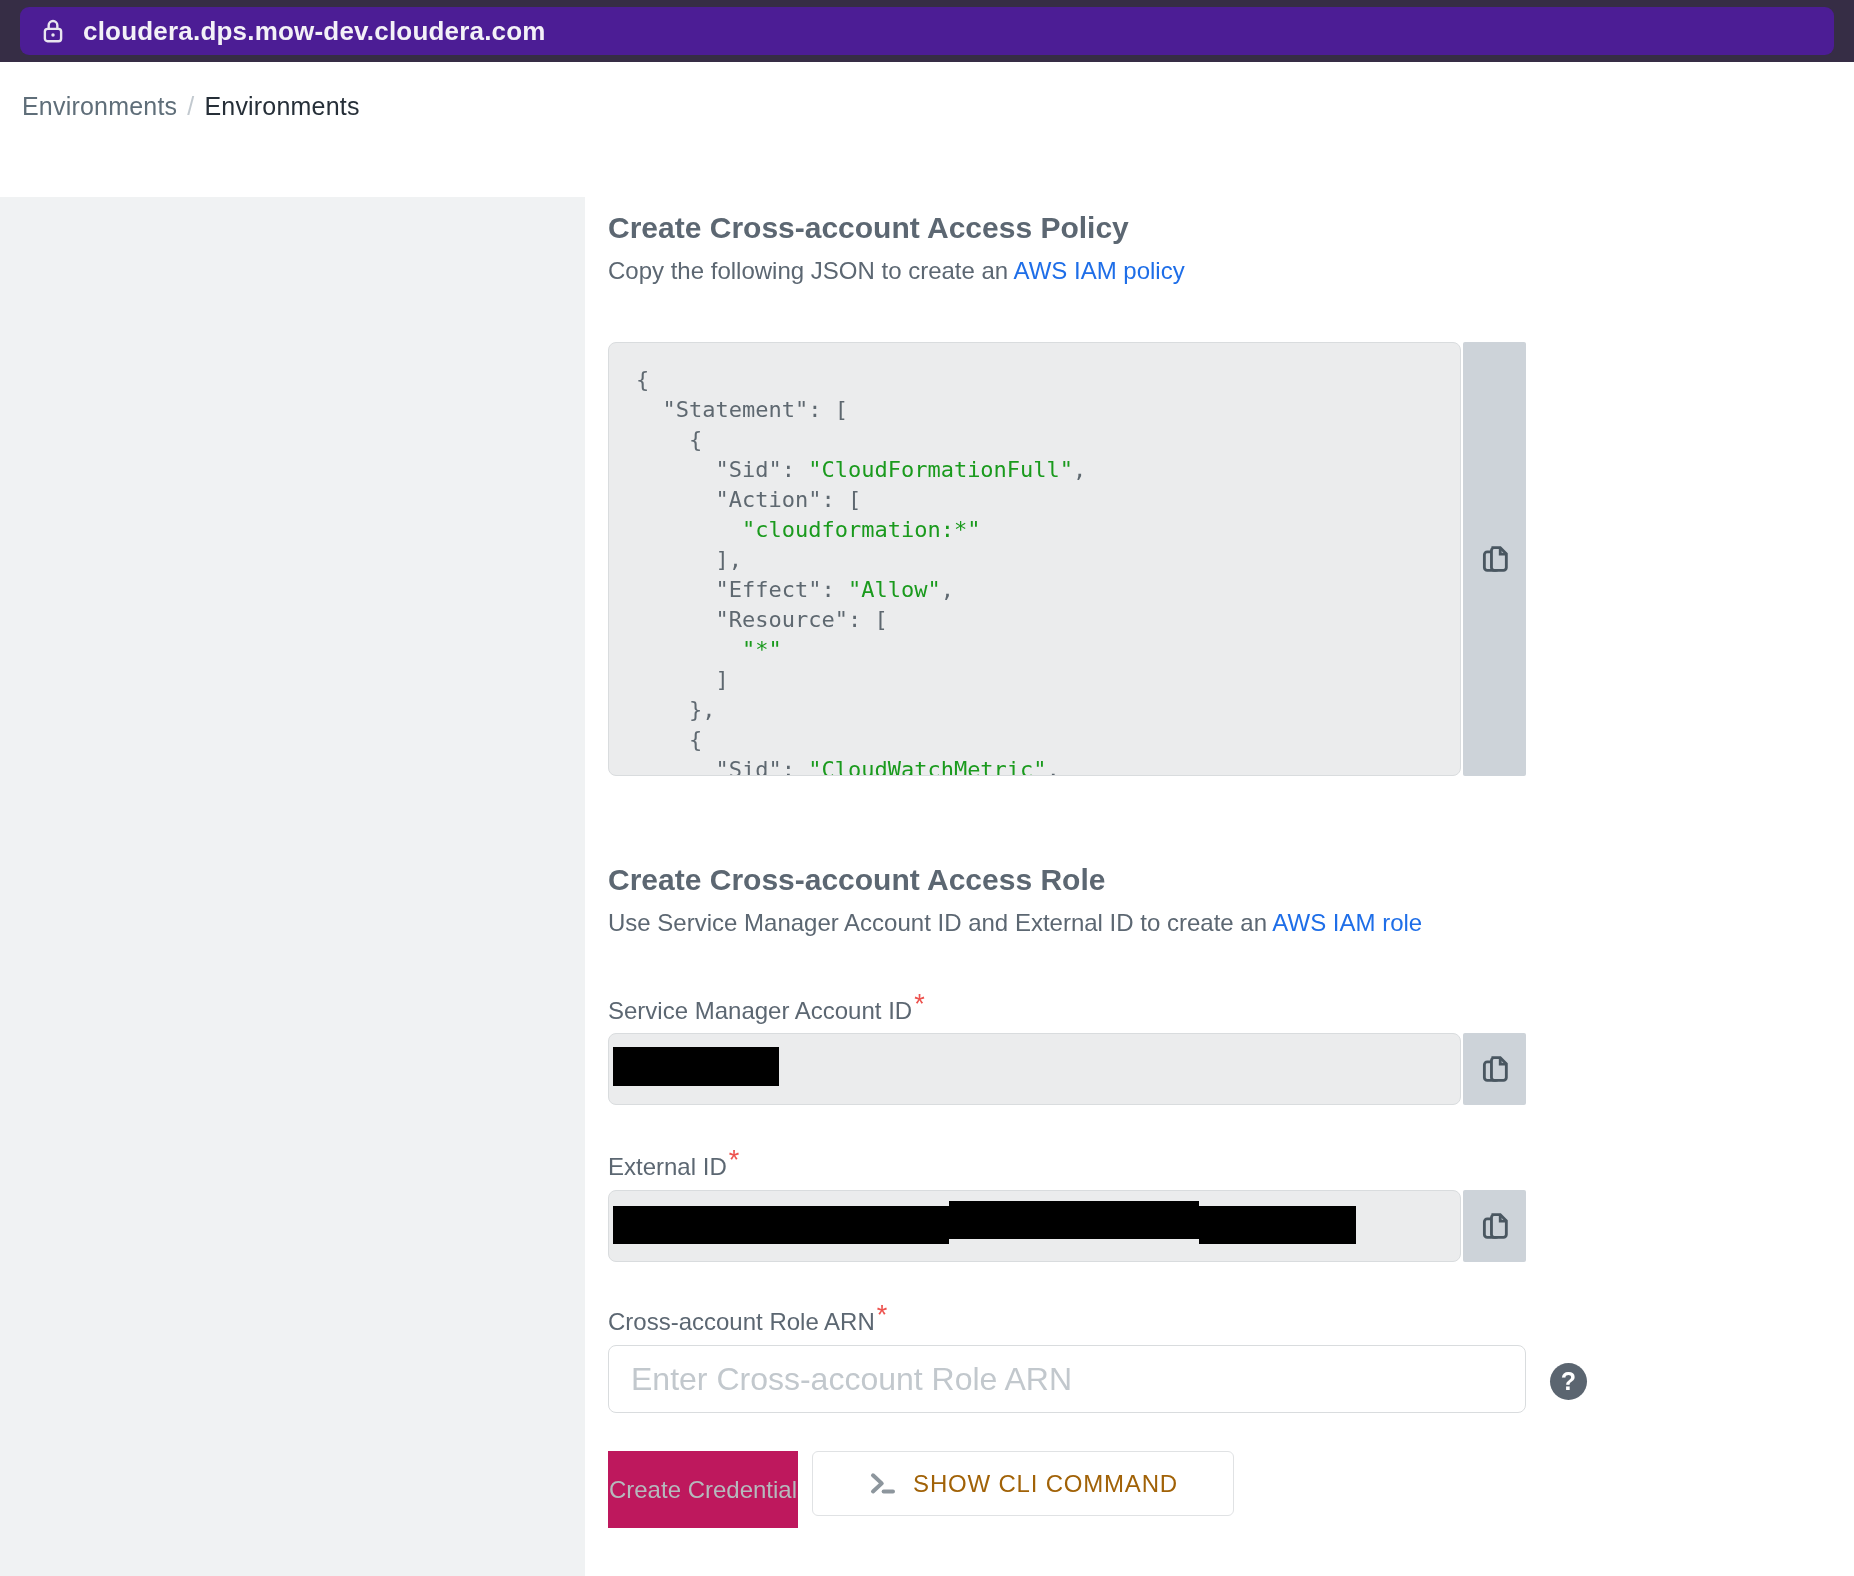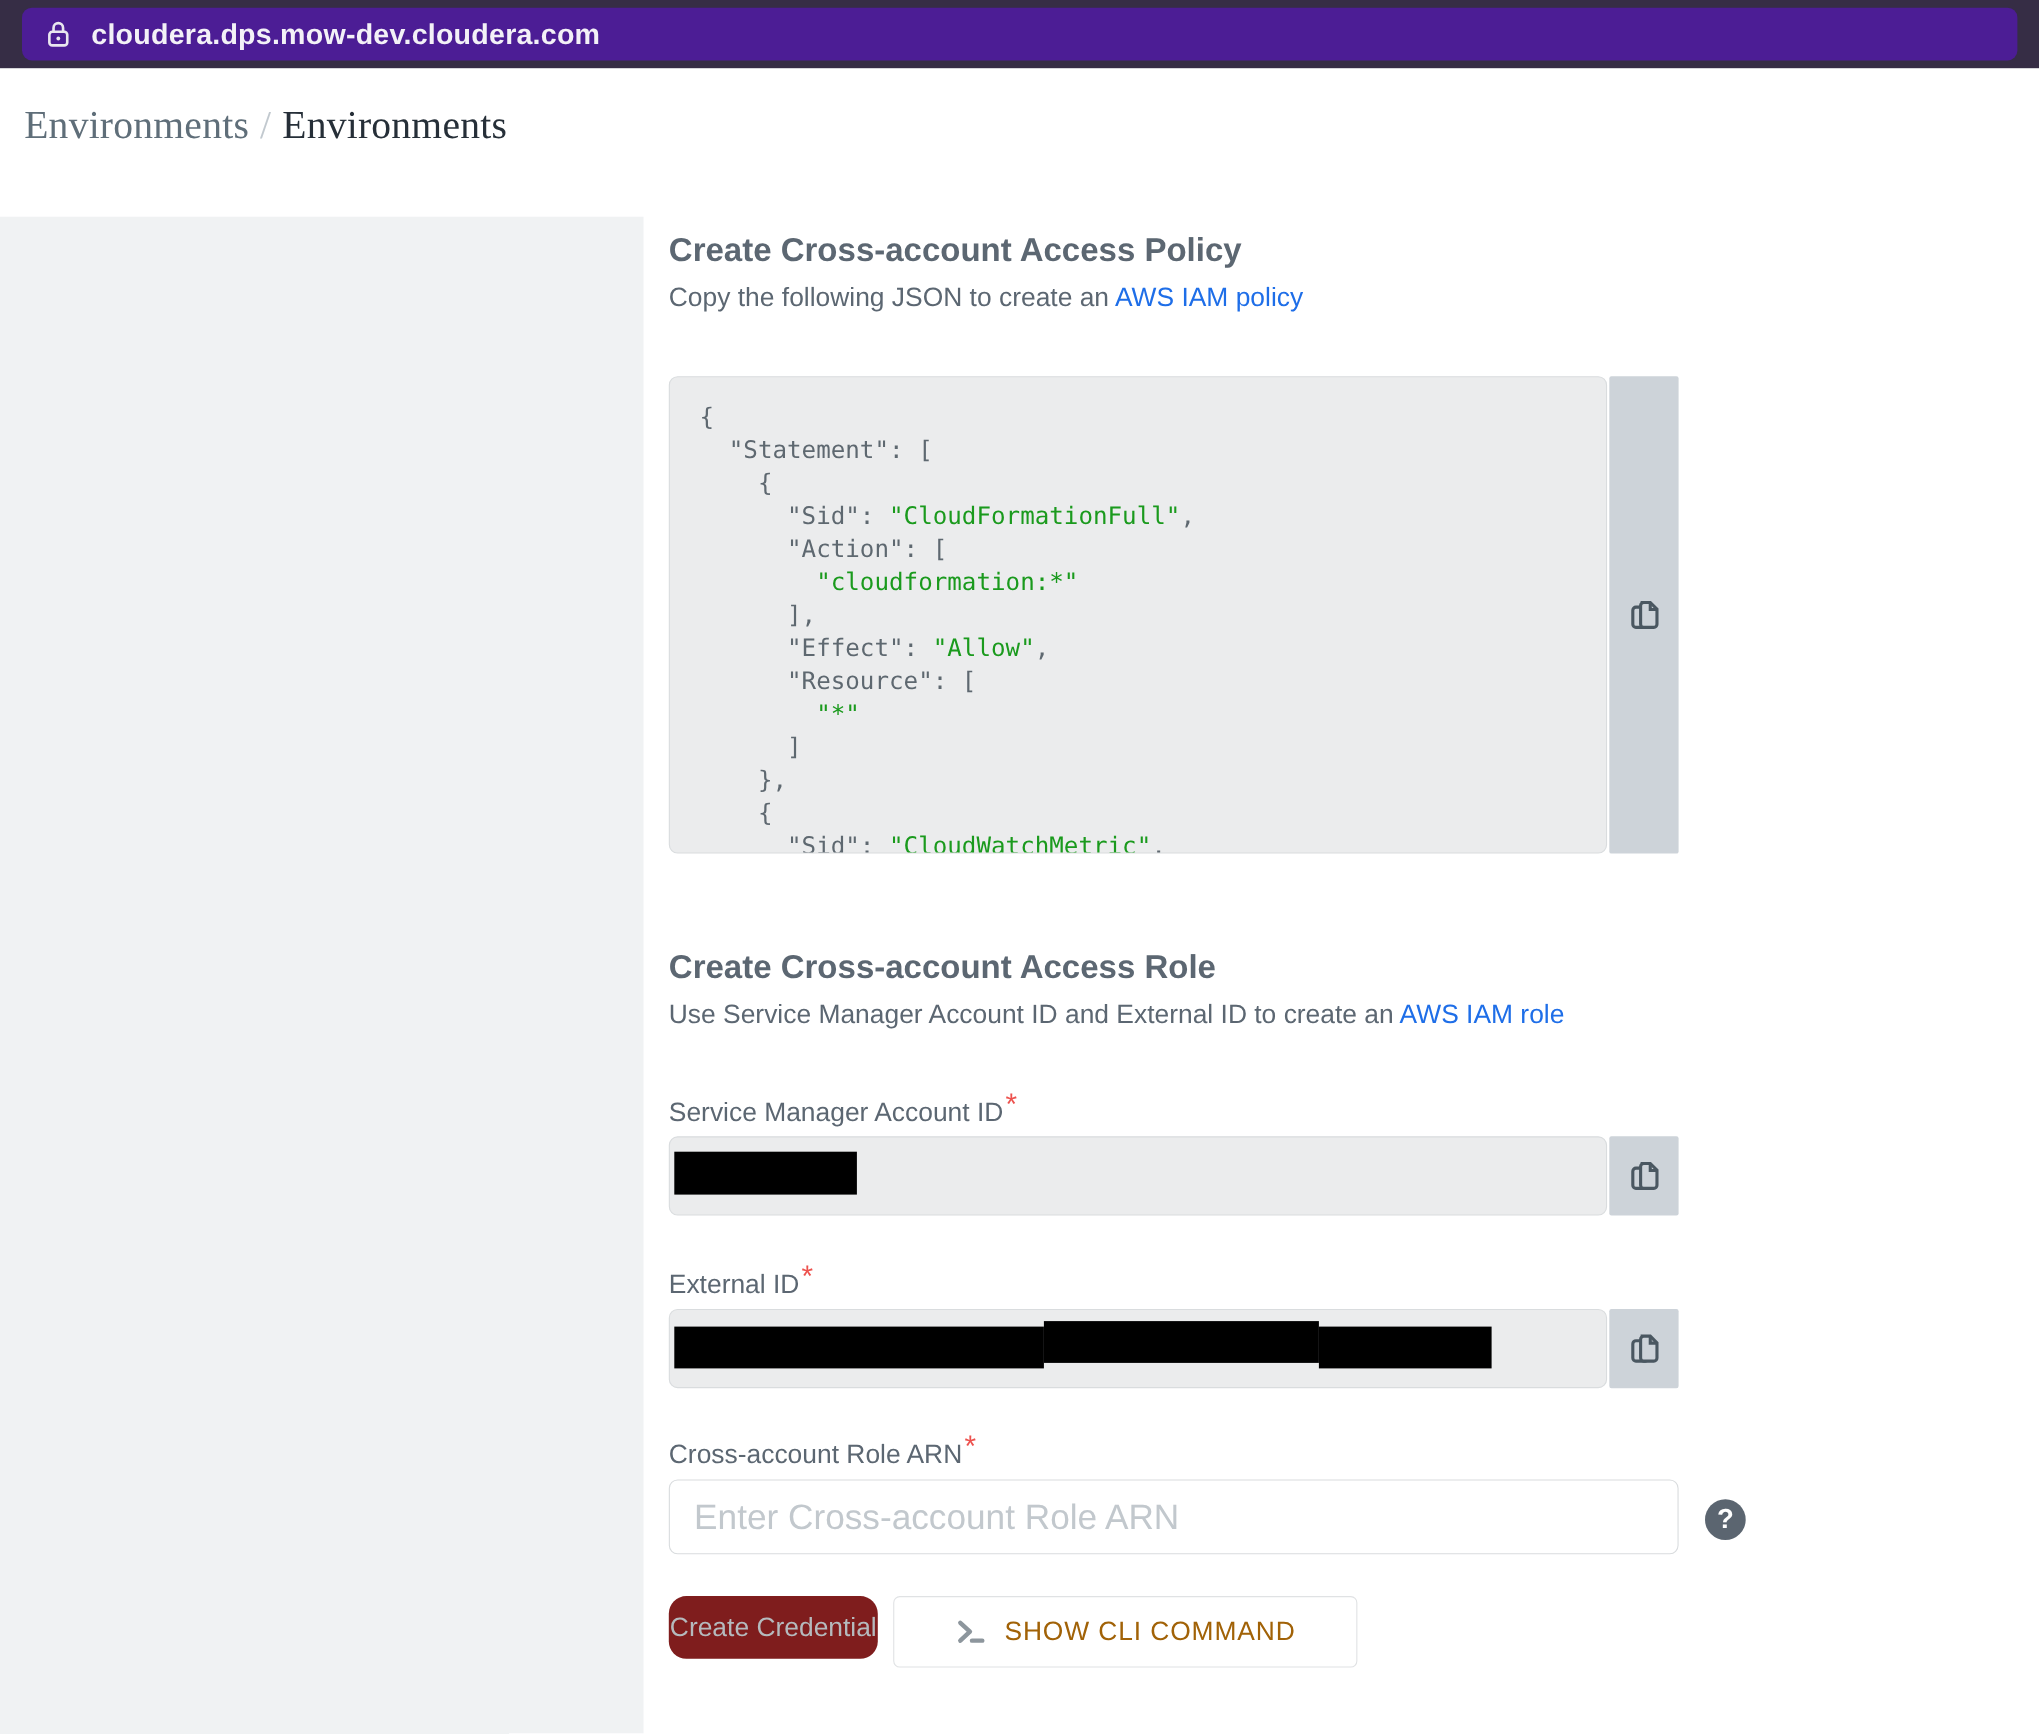--- a/index.html
+++ b/index.html
@@ -9,22 +9,22 @@
   
   .urlbar { position:absolute; left:0; top:0; width:1854px; height:62px; background:#362d45; }
   .urlfield { position:absolute; left:20px; top:7px; width:1814px; height:48px;
               background:#4c1d95; border-radius:9px; display:flex; align-items:center;
               padding-left:20px; overflow:hidden; white-space:nowrap; }
   .urlfield svg { flex:0 0 auto; }
   .url-domain { color:#f3f1f7; font-size:26px; font-weight:700; margin-left:17px; letter-spacing:.2px; }
   .url-path   { color:#8e8799; font-size:26px; font-weight:400; letter-spacing:.2px; }
 
   
-  .breadcrumb { position:absolute; left:22px; top:92px; font-size:36px; font-weight:400;
-                letter-spacing:.2px; white-space:nowrap;font-family:Liberation Serif, serif; }
+  .breadcrumb { position:absolute; left:22px; top:92px; font-size:25px; font-weight:400;
+                letter-spacing:.2px; white-space:nowrap; }
   .crumb-parent { color:#5f6e79; cursor:pointer; }
   .crumb-sep    { color:#c2c9cf; padding:0 10px; }
   .crumb-current{ color:#262f38; }
 
   
   .sidebar { position:absolute; left:0; top:197px; width:585px; height:1379px; background:#f0f2f3; }
 
   
   .content { position:absolute; left:608px; top:197px; width:980px; height:1379px; }
   .sec-title { position:absolute; left:0; font-size:30px; font-weight:700; color:#5c6772; }
@@ -56,22 +56,22 @@
                background:#ffffff; border:1px solid #d9dcde; border-radius:8px;
                font-size:32px; color:#3a444c; padding:0 22px;
                font-family:"Liberation Sans", sans-serif; outline:none; }
   .arn-input::placeholder { color:#c2c8cd; }
   .help-icon { position:absolute; left:942px; top:1166px; width:37px; height:37px;
                background:#5b6570; border-radius:50%; color:#ffffff; display:flex;
                align-items:center; justify-content:center; font-size:25px; font-weight:700;
                cursor:pointer; }
 
   
-  .btn-create { position:absolute; left:0; top:1254px; width:190px; height:57px;
-                background:#7f1d1d; border:none; border-radius:16px; color:#b5babd;
+  .btn-create { position:absolute; left:0; top:1254px; width:190px; height:77px;
+                background:#be185d; border:none; border-radius:0; color:#b5babd;
                 font-size:24px; font-family:"Liberation Sans", sans-serif; cursor:default; }
   .btn-cli { position:absolute; left:204px; top:1254px; width:422px; height:65px;
              background:#ffffff; border:1px solid #e0e2e4; border-radius:6px; color:#a16207;
              font-size:24px; letter-spacing:.8px; font-family:"Liberation Sans", sans-serif;
              display:flex; align-items:center; justify-content:center; gap:15px; cursor:pointer; }
 </style>
 </head>
 <body>
 
 <div class="urlbar">

